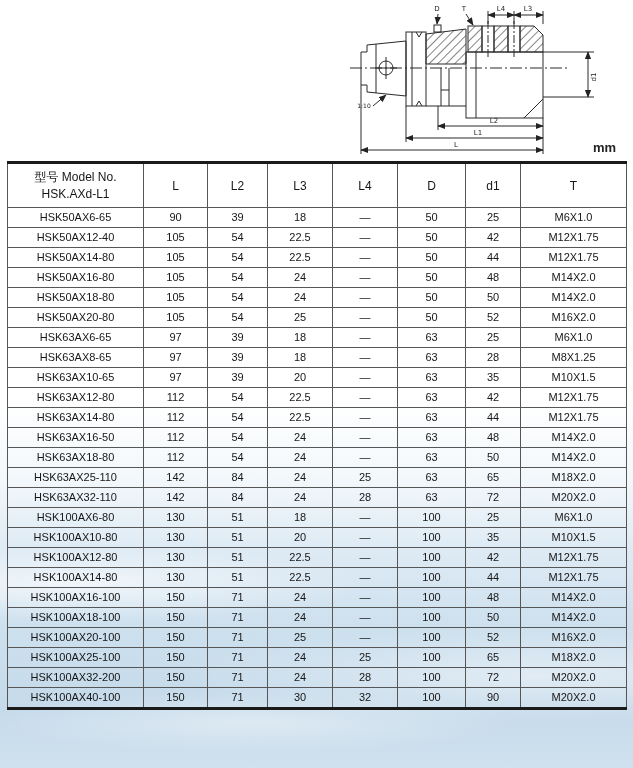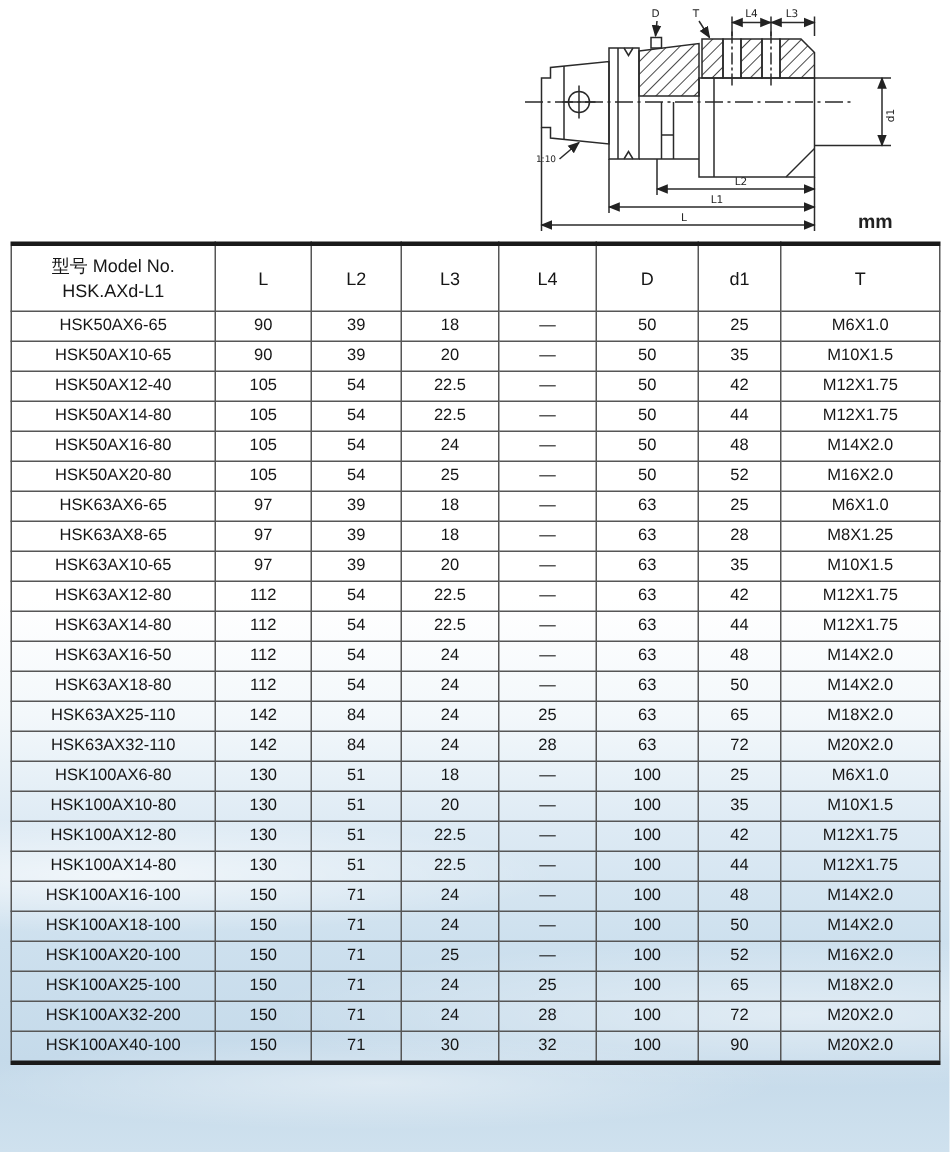--- a/index.html
+++ b/index.html
@@ -13,21 +13,21 @@
       radial-gradient(ellipse 420px 55px at 12% 76%, rgba(255,255,255,0.65), rgba(255,255,255,0) 70%),
       radial-gradient(ellipse 520px 70px at 85% 88%, rgba(255,255,255,0.45), rgba(255,255,255,0) 70%),
       radial-gradient(ellipse 380px 45px at 40% 94%, rgba(255,255,255,0.4), rgba(255,255,255,0) 70%),
       linear-gradient(180deg,#ffffff 0%,#ffffff 52%,#f3f8fb 62%,#ddeaf4 72%,#cde0ee 82%,#c5daea 92%,#cfe1ee 100%);
   }
   .drawing{
     position:absolute;top:2px;left:346px;width:282px;height:152px;
   }
   .drawing svg{display:block;width:100%;height:100%;}
   .unit-label{
-    position:absolute;top:140px;left:572px;
+    position:absolute;top:140px;left:593px;
     font-size:13px;font-weight:bold;color:#222;
   }
   .spec-table{
     position:absolute;top:161px;left:7px;width:619px;
     border-collapse:collapse;
     table-layout:fixed;
     background:transparent;
     border-top:3px solid #1a1a1a;
     border-bottom:3px solid #1a1a1a;
     border-left:1px solid #555;
@@ -177,30 +177,20 @@
           <td>HSK50AX6-65</td>
           <td>90</td>
           <td>39</td>
           <td>18</td>
           <td>—</td>
           <td>50</td>
           <td>25</td>
           <td>M6X1.0</td>
         </tr>
         <tr>
-          <td>HSK50AX10-65</td>
-          <td>90</td>
-          <td>39</td>
-          <td>20</td>
-          <td>—</td>
-          <td>50</td>
-          <td>35</td>
-          <td>M10X1.5</td>
-        </tr>
-        <tr>
           <td>HSK50AX12-40</td>
           <td>105</td>
           <td>54</td>
           <td>22.5</td>
           <td>—</td>
           <td>50</td>
           <td>42</td>
           <td>M12X1.75</td>
         </tr>
         <tr>
@@ -214,20 +204,30 @@
           <td>M12X1.75</td>
         </tr>
         <tr>
           <td>HSK50AX16-80</td>
           <td>105</td>
           <td>54</td>
           <td>24</td>
           <td>—</td>
           <td>50</td>
           <td>48</td>
+          <td>M14X2.0</td>
+        </tr>
+        <tr>
+          <td>HSK50AX18-80</td>
+          <td>105</td>
+          <td>54</td>
+          <td>24</td>
+          <td>—</td>
+          <td>50</td>
+          <td>50</td>
           <td>M14X2.0</td>
         </tr>
         <tr>
           <td>HSK50AX20-80</td>
           <td>105</td>
           <td>54</td>
           <td>25</td>
           <td>—</td>
           <td>50</td>
           <td>52</td>

